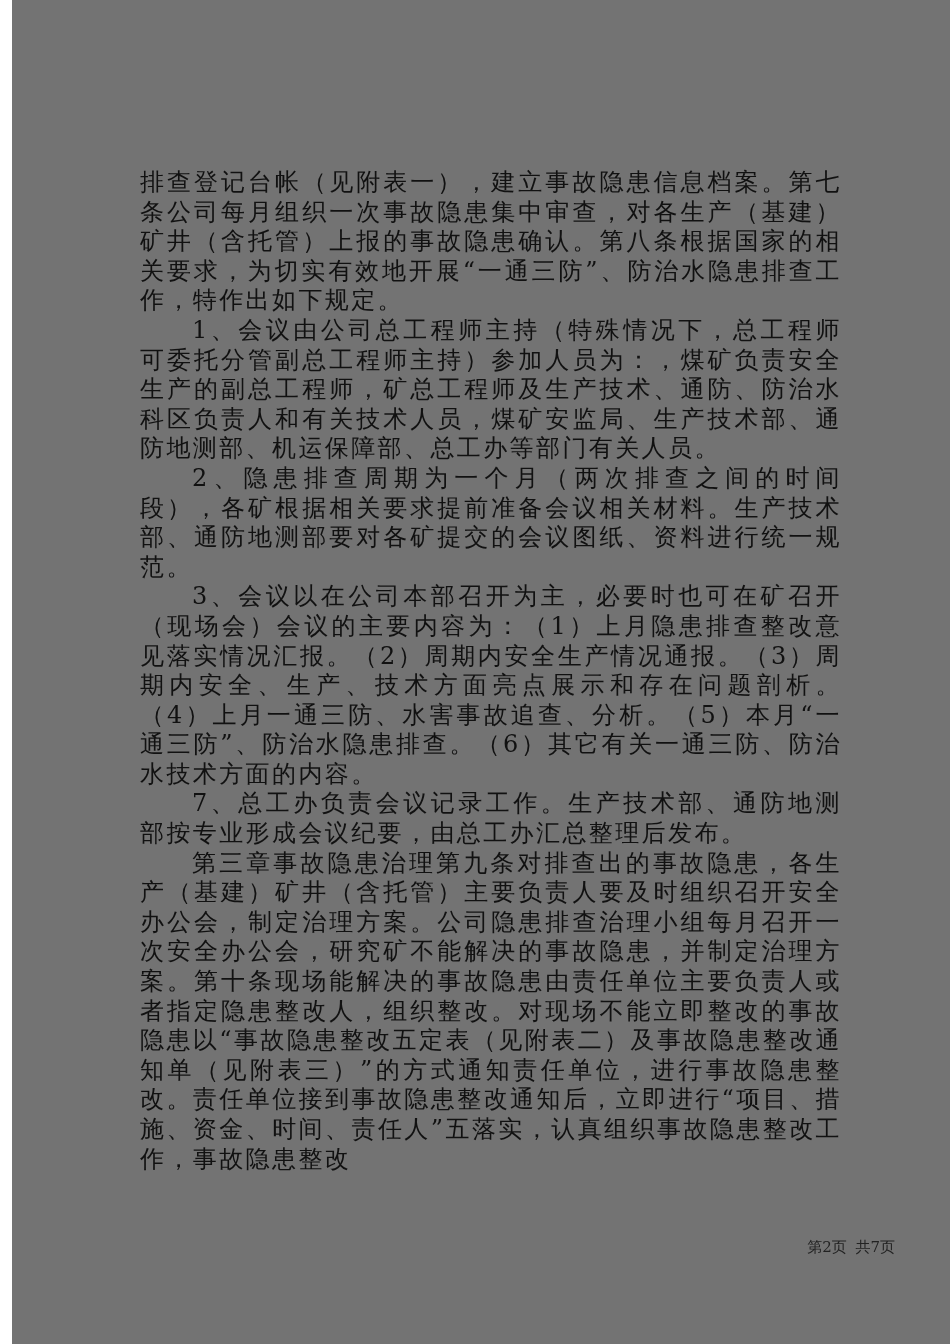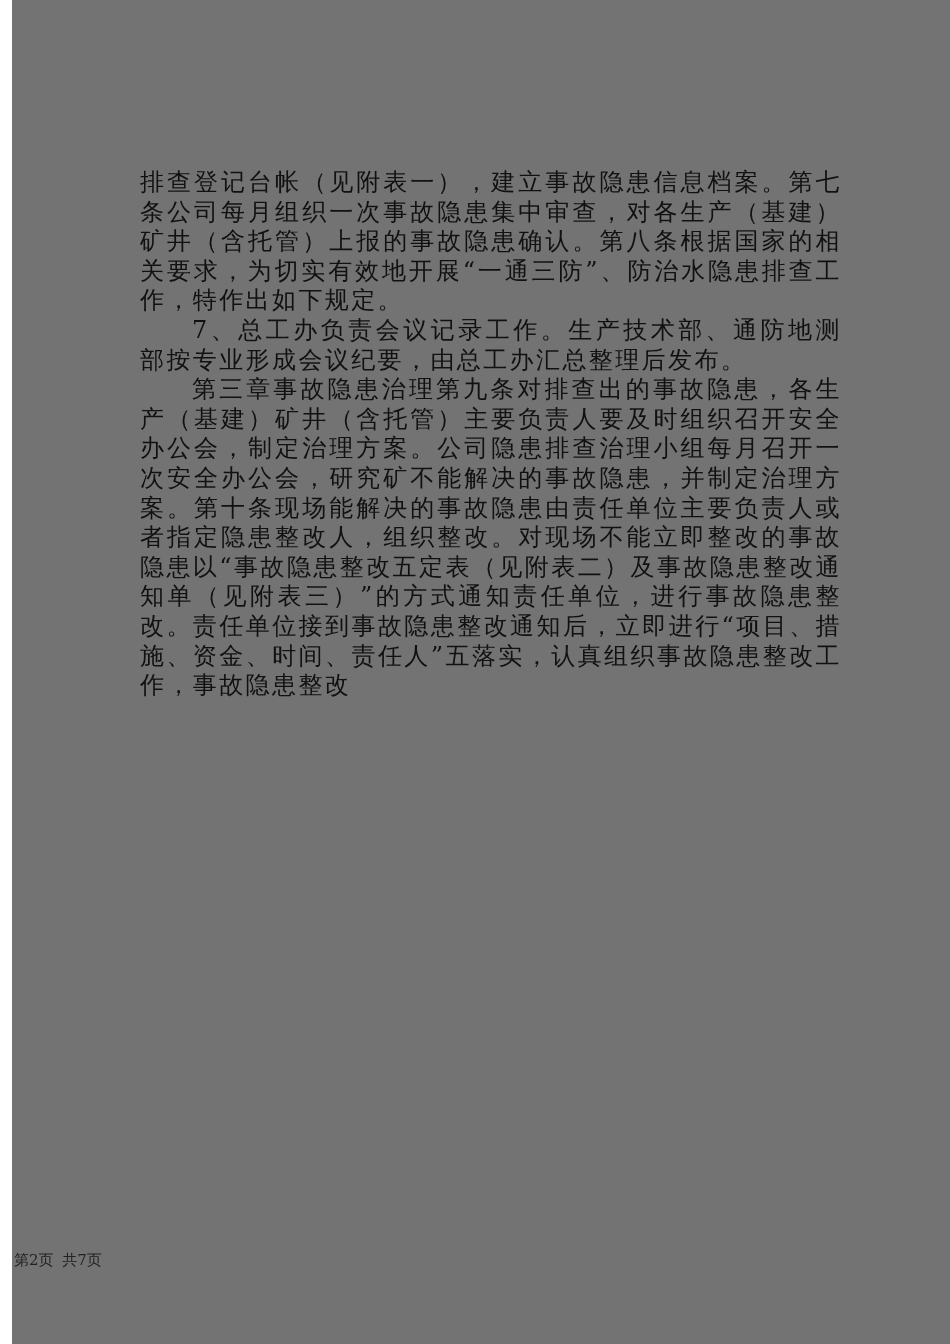--- a/index.html
+++ b/index.html
@@ -17,34 +17,36 @@
       letter-spacing: 2.4px;
       text-align: justify;
       text-justify: inter-character;
     }
     .content p { margin: 0; }
     .content p.indent { text-indent: 52px; }
     .footer {
       position: absolute;
       left: 0; width: 885px;
       top: 1238px;
-      text-align: left;
+      text-align: right;
       font-family: "DejaVu Serif", "Liberation Serif", serif;
       font-size: 15px;
       color: #222;
-      margin-top: 13px;
     }
     .footer span { margin: 0 2px; }
   </style>
 </head>
 <body>
 
 <div class="page">
   <div class="content">
     <p>排查登记台帐（见附表一），建立事故隐患信息档案。第七条公司每月组织一次事故隐患集中审查，对各生产（基建）矿井（含托管）上报的事故隐患确认。第八条根据国家的相关要求，为切实有效地开展“一通三防”、防治水隐患排查工作，特作出如下规定。</p>
+    <p class="indent">1、会议由公司总工程师主持（特殊情况下，总工程师可委托分管副总工程师主持）参加人员为：，煤矿负责安全生产的副总工程师，矿总工程师及生产技术、通防、防治水科区负责人和有关技术人员，煤矿安监局、生产技术部、通防地测部、机运保障部、总工办等部门有关人员。</p>
+    <p class="indent">2、隐患排查周期为一个月（两次排查之间的时间段），各矿根据相关要求提前准备会议相关材料。生产技术部、通防地测部要对各矿提交的会议图纸、资料进行统一规范。</p>
+    <p class="indent">3、会议以在公司本部召开为主，必要时也可在矿召开（现场会）会议的主要内容为：（1）上月隐患排查整改意见落实情况汇报。（2）周期内安全生产情况通报。（3）周期内安全、生产、技术方面亮点展示和存在问题剖析。（4）上月一通三防、水害事故追查、分析。（5）本月“一通三防”、防治水隐患排查。（6）其它有关一通三防、防治水技术方面的内容。</p>
     <p class="indent">7、总工办负责会议记录工作。生产技术部、通防地测部按专业形成会议纪要，由总工办汇总整理后发布。</p>
     <p class="indent">第三章事故隐患治理第九条对排查出的事故隐患，各生产（基建）矿井（含托管）主要负责人要及时组织召开安全办公会，制定治理方案。公司隐患排查治理小组每月召开一次安全办公会，研究矿不能解决的事故隐患，并制定治理方案。第十条现场能解决的事故隐患由责任单位主要负责人或者指定隐患整改人，组织整改。对现场不能立即整改的事故隐患以“事故隐患整改五定表（见附表二）及事故隐患整改通知单（见附表三）”的方式通知责任单位，进行事故隐患整改。责任单位接到事故隐患整改通知后，立即进行“项目、措施、资金、时间、责任人”五落实，认真组织事故隐患整改工作，事故隐患整改</p>
   </div>
 
   <div class="footer">
     <span>第2页</span>
     <span>共7页</span>
   </div>
 </div>
 

